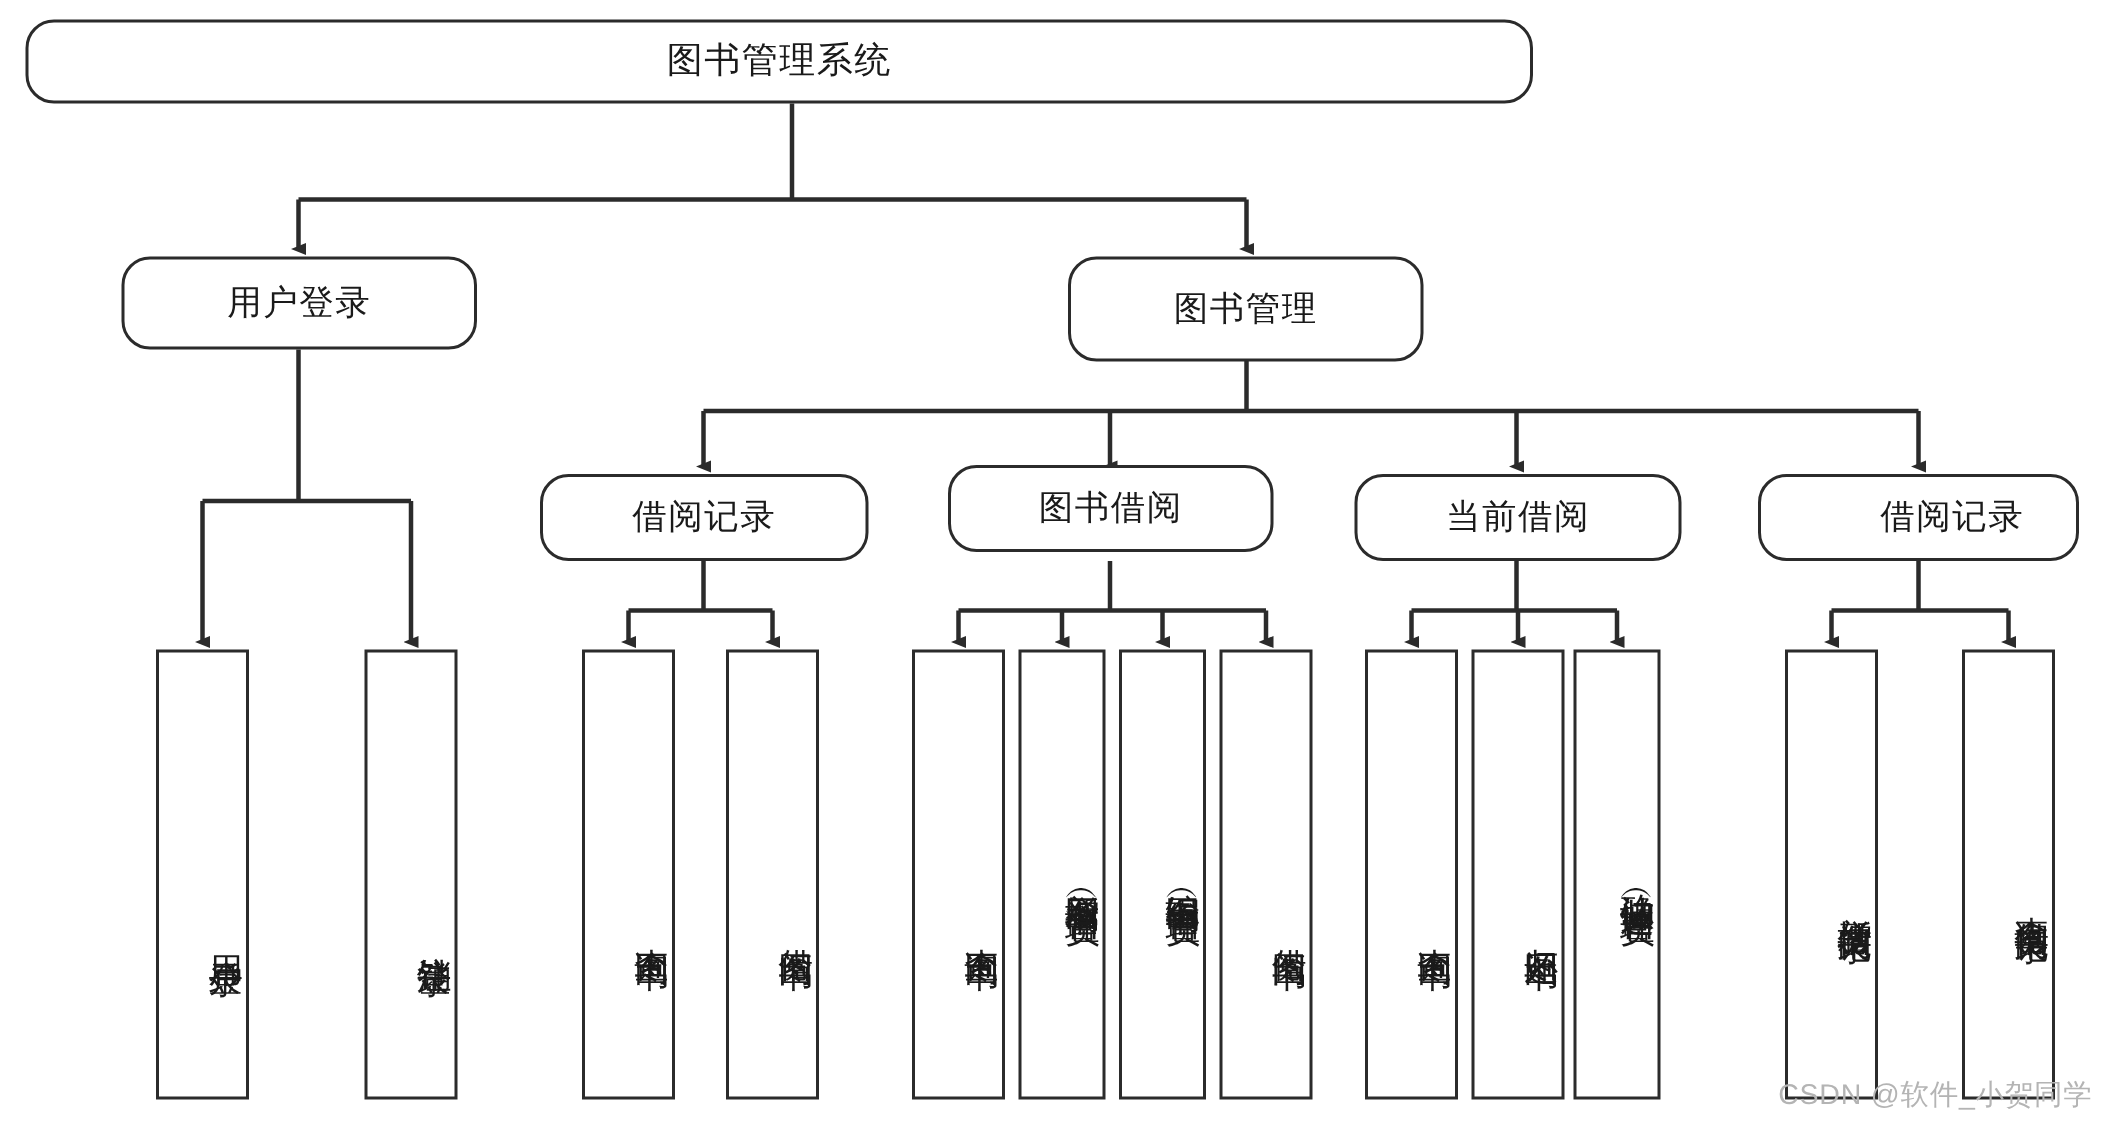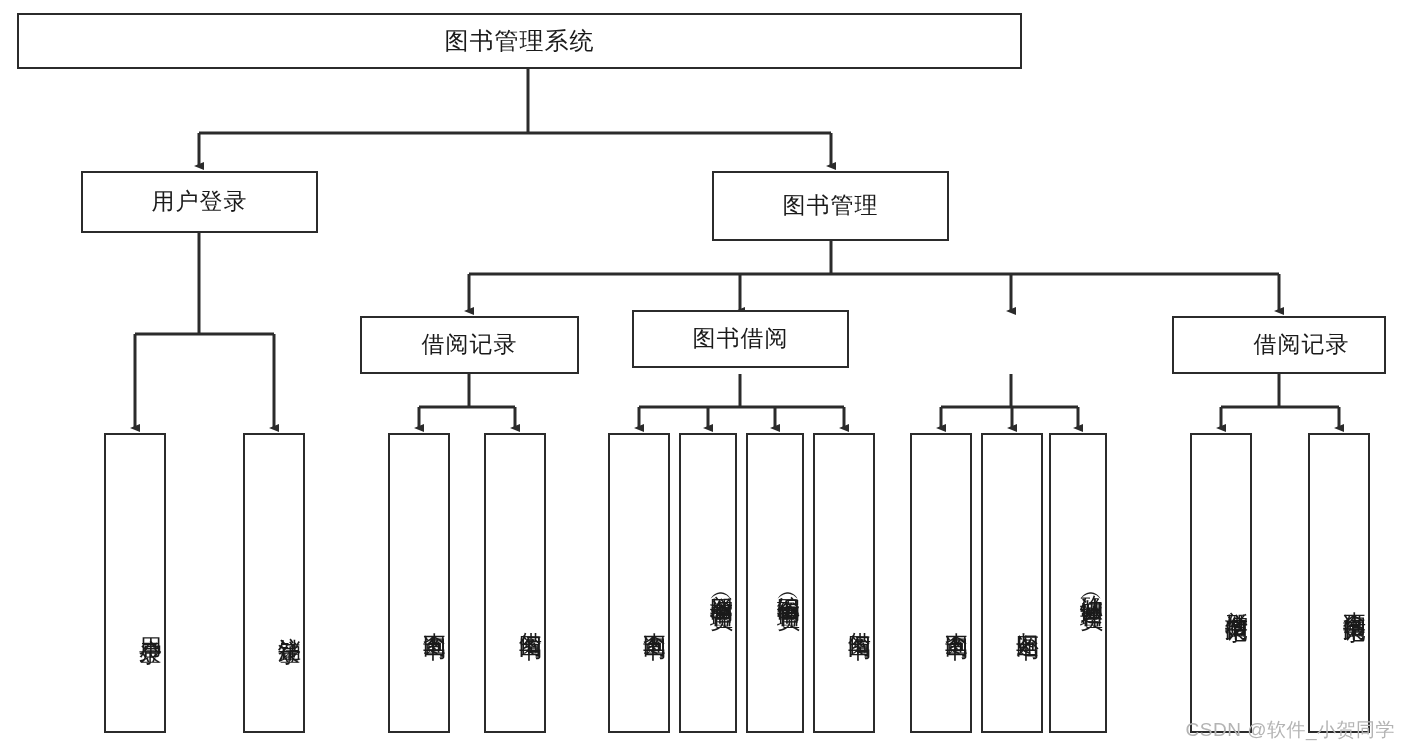--- a/index.html
+++ b/index.html
@@ -33,20 +33,21 @@
     background: #ffffff;
     display: flex;
     align-items: center;
     justify-content: center;
     color: #1a1a1a;
   }
   .node.h {
     font-size: 23px;
     letter-spacing: 1px;
     line-height: 1.2;
+    border-radius: 19px;
   }
   .node.root {
     font-size: 24px;
   }
   .node.v {
     writing-mode: vertical-rl;
     text-orientation: upright;
     font-size: 23px;
     line-height: 1.15;
     letter-spacing: 2px;
@@ -138,20 +139,23 @@
   <div class="node h" style="left:712px; top:171px; width:237px; height:70px;">
     <span class="lbl">图书管理</span>
   </div>
 
   <div class="node h" style="left:360px; top:316px; width:219px; height:58px;">
     <span class="lbl">借阅记录</span>
   </div>
   <div class="node h" style="left:632px; top:310px; width:217px; height:58px;">
     <span class="lbl">图书借阅</span>
   </div>
+  <div class="node h" style="left:903px; top:316px; width:218px; height:58px;">
+    <span class="lbl">当前借阅</span>
+  </div>
   <div class="node h" style="left:1172px; top:316px; width:214px; height:58px;padding-left:45px;">
     <span class="lbl">借阅记录</span>
   </div>
 
   <div class="node v" style="left:104px; top:433px; width:62px; height:300px; padding-top:80px;">
     <span class="lbl">用户登录</span>
   </div>
   <div class="node v" style="left:243px; top:433px; width:62px; height:300px; padding-top:80px;">
     <span class="lbl">注销登录</span>
   </div>

